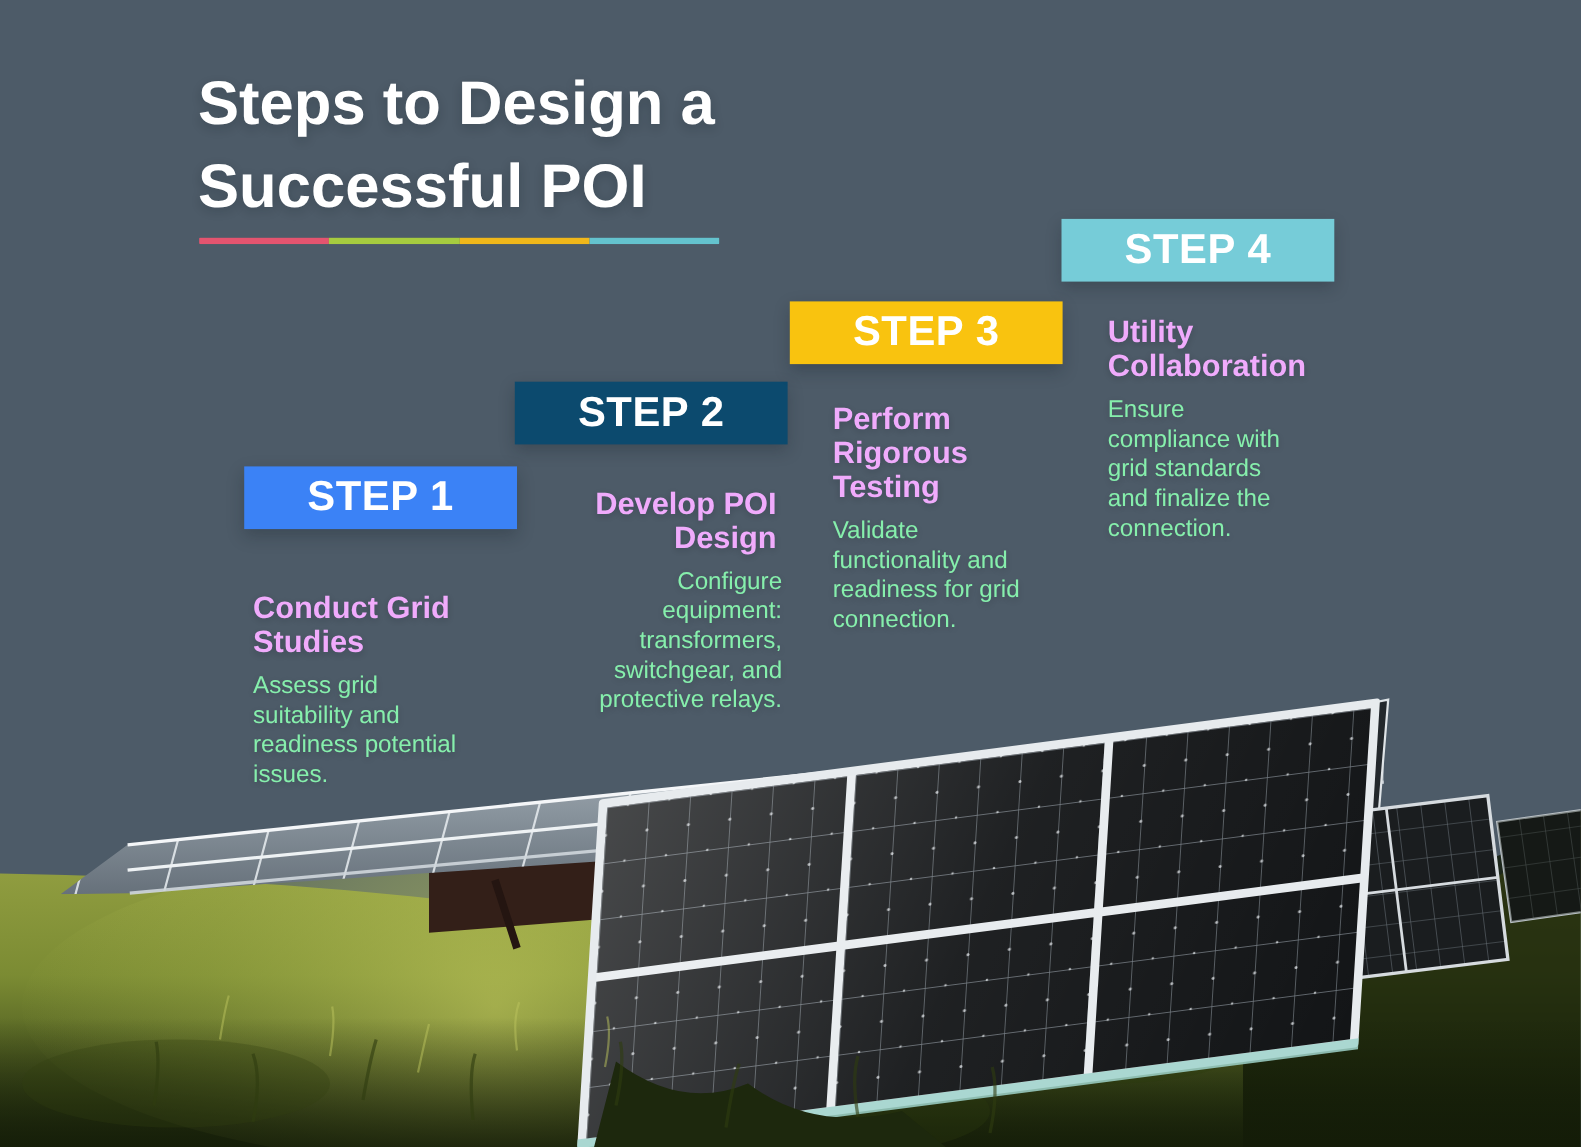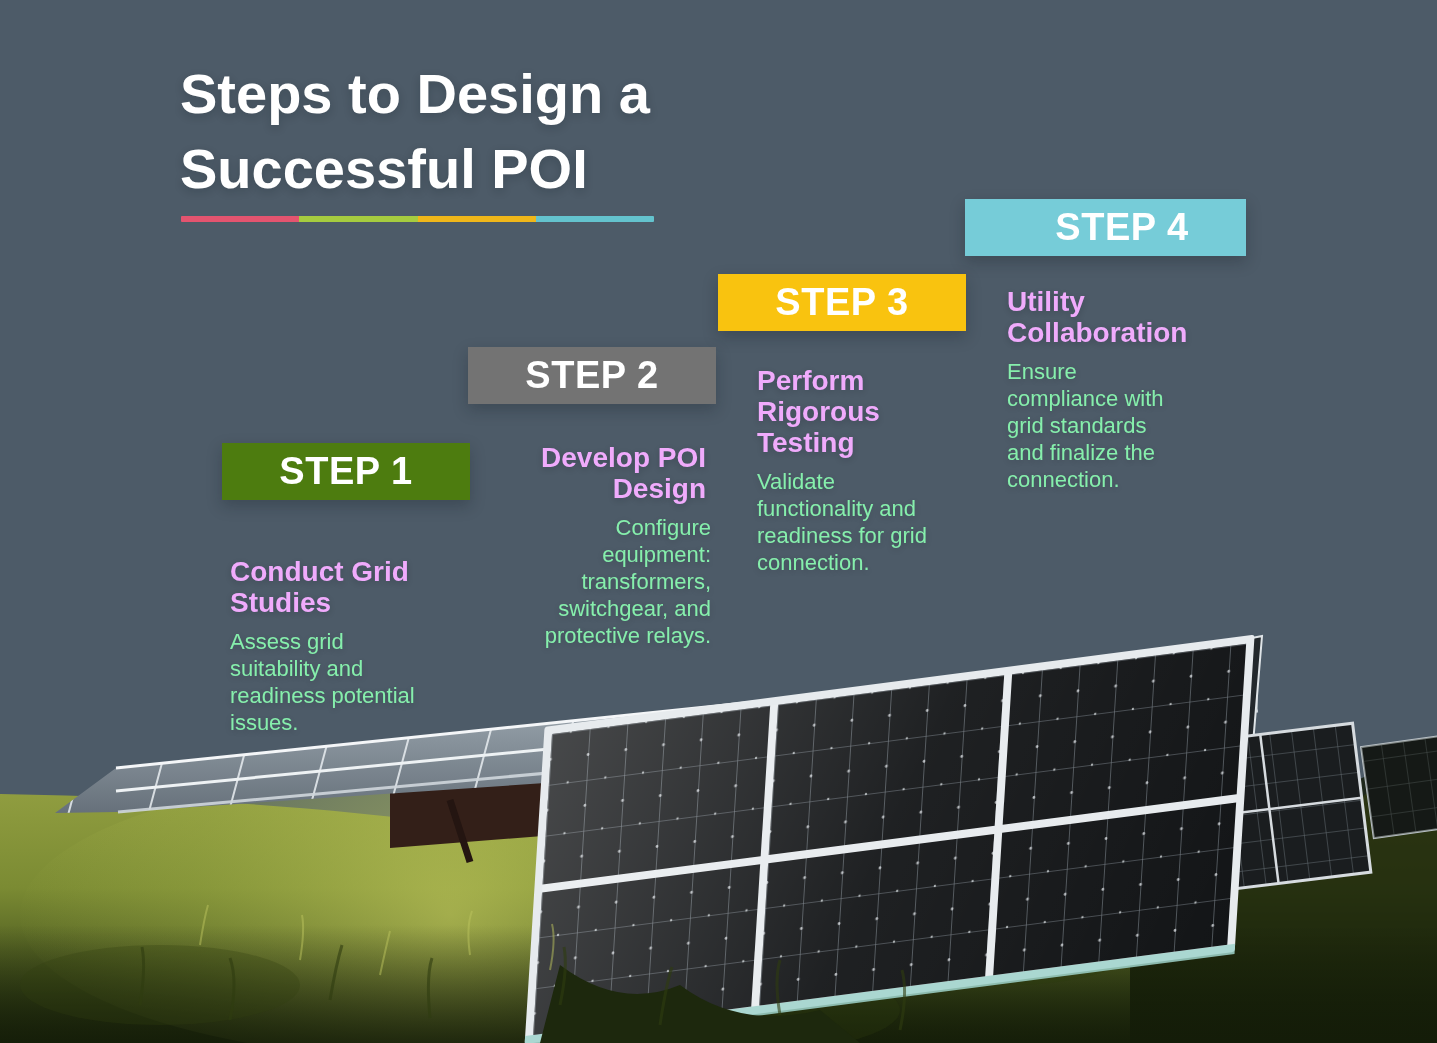--- a/index.html
+++ b/index.html
@@ -179,44 +179,44 @@
   <div class="title">Steps to Design a
 Successful POI</div>
   <div class="title-underline">
     <span style="background-color: rgb(228, 84, 111);"></span>
     <span style="background-color: rgb(166, 204, 63);"></span>
     <span style="background-color: rgb(240, 183, 26);"></span>
     <span style="background-color: rgb(100, 195, 206);"></span>
   </div>
 
   <div class="step-col" style="left:222px;top:424px;">
-    <div class="badge" style="background-color: #4d7c0f; margin-top: 19px;">STEP 1</div>
+    <div class="badge" style="background-color: #3b82f6;">STEP 1</div>
     <div class="step-text" style="margin-left:8px;margin-top:56px;">
       <div class="step-heading" style="width:215px;">Conduct Grid Studies</div>
       <div class="step-desc" style="width:200px;">Assess grid suitability and readiness potential issues.</div>
     </div>
   </div>
 
   <div class="step-col" style="left:468px;top:347px;">
-    <div class="badge" style="background-color: #737373;">STEP 2</div>
+    <div class="badge" style="background-color: #0c4a6e;">STEP 2</div>
     <div class="step-text" style="margin-left:43px;margin-top:38px;text-align:right;">
       <div class="step-heading" style="width:195px;">Develop POI Design</div>
       <div class="step-desc" style="width:200px;">Configure equipment: transformers, switchgear, and protective relays.</div>
     </div>
   </div>
 
   <div class="step-col" style="left:718px;top:274px;">
     <div class="badge" style="background-color: rgb(249, 195, 15); text-align: center;">STEP 3</div>
     <div class="step-text" style="margin-left:39px;margin-top:34px;">
       <div class="step-heading" style="width:195px;">Perform Rigorous Testing</div>
       <div class="step-desc" style="width:200px;">Validate functionality and readiness for grid connection.</div>
     </div>
   </div>
 
   <div class="step-col" style="left:965px;top:199px;">
-    <div class="badge" style="background-color: rgb(118, 204, 216); padding-left: 33px;">STEP 4</div>
+    <div class="badge" style="background-color: rgb(118, 204, 216);">STEP 4</div>
     <div class="step-text" style="margin-left:42px;margin-top:30px;">
       <div class="step-heading" style="width:205px;">Utility Collaboration</div>
       <div class="step-desc" style="width:175px;">Ensure compliance with grid standards and finalize the connection.</div>
     </div>
   </div>
 
 </div>
 
 </body></html>

